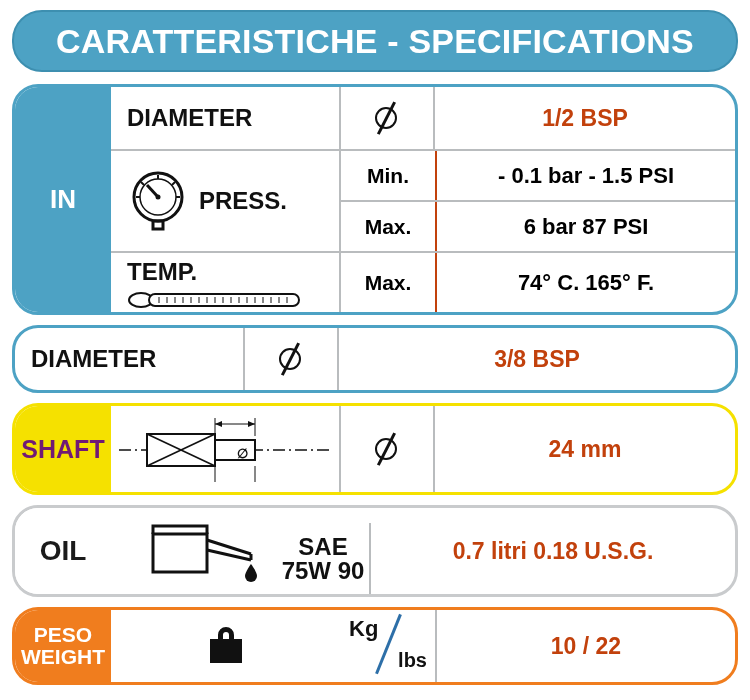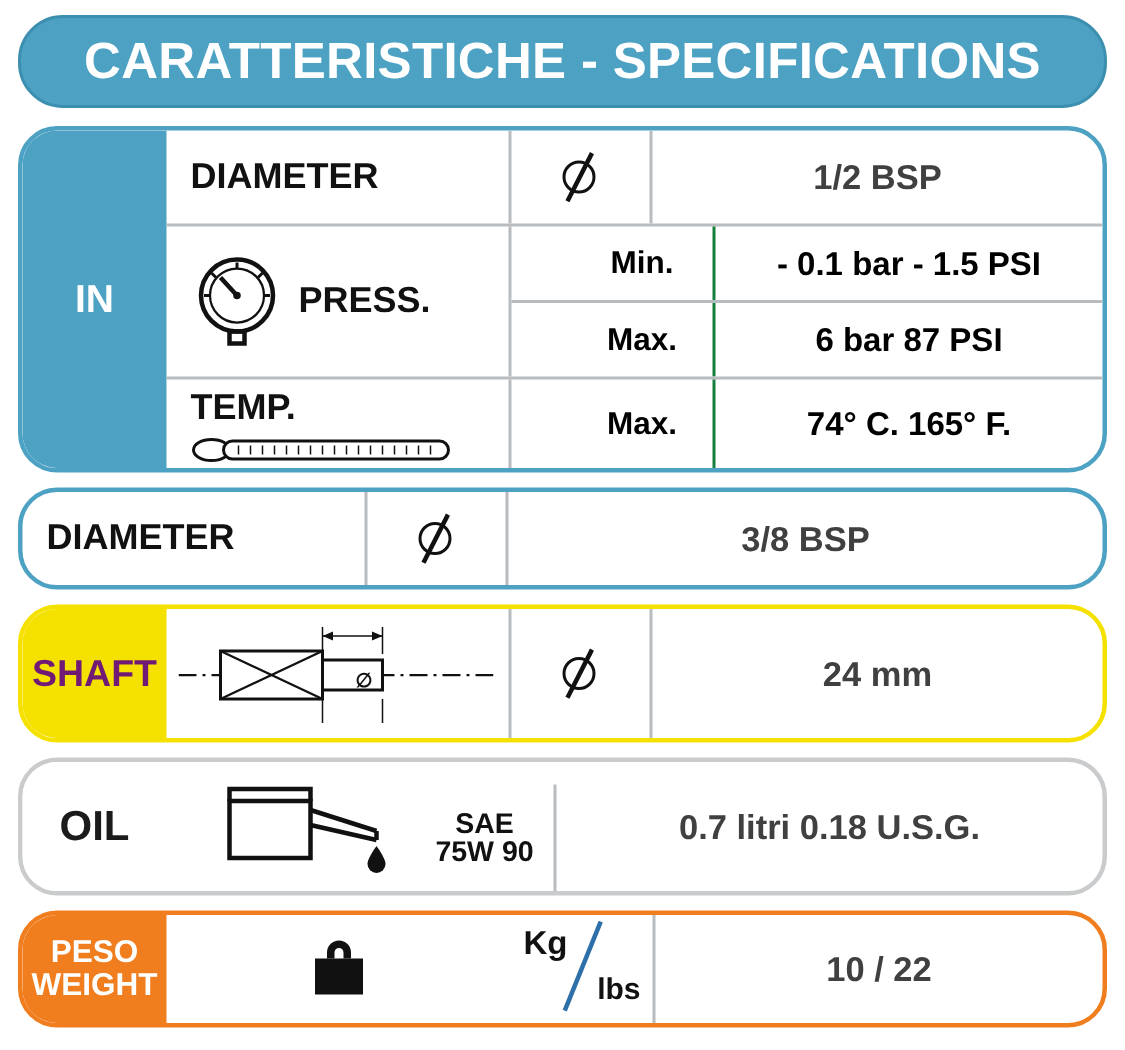--- a/index.html
+++ b/index.html
@@ -97,21 +97,21 @@
     font-size: 22px;
     font-weight: bold;
     color: #111;
     text-align: center;
   }
   .c-val {
     flex: 1 1 auto;
     justify-content: center;
     font-size: 23px;
     font-weight: bold;
-    color: #404040;
+    color: #c2410c;
     text-align: center;
   }
 
   
   .dia {
     display: inline-block;
     position: relative;
     width: 30px;
     height: 34px;
   }
@@ -131,44 +131,43 @@
     width: 2.5px; height: 36px;
     background: #111;
     transform: rotate(27deg);
   }
   .in-right { flex: 1 1 auto; display: flex; flex-direction: column; }
   .in-right .r { flex: 1 1 auto; display: flex; }
   .in-right .r + .r { border-top: 2px solid #b9bcbe; }
 
   .minmax {
     flex: 0 0 94px;
-    border-right: 2px solid #15803d;
+    border-right: 2px solid #c2410c;
     display: flex;
     align-items: center;
     justify-content: center;
     font-size: 21px;
     font-weight: bold;
-    padding-left: 40px;
   }
   .mval {
     flex: 1 1 auto;
     display: flex;
     align-items: center;
     justify-content: center;
     font-size: 22px;
     font-weight: bold;
   }
 
   .icon-label { display: flex; align-items: center; gap: 10px; }
 
   .sym-two {
     flex-direction: column;
     justify-content: center;
     line-height: 1.0;
-    font-size: 19px;
+    font-size: 24px;
     margin-top: 15px;
   }
 
   
   .kglbs {
     position: relative;
     flex: 0 0 94px;
     border-right: 2px solid #b9bcbe;
     display: block;
   }

